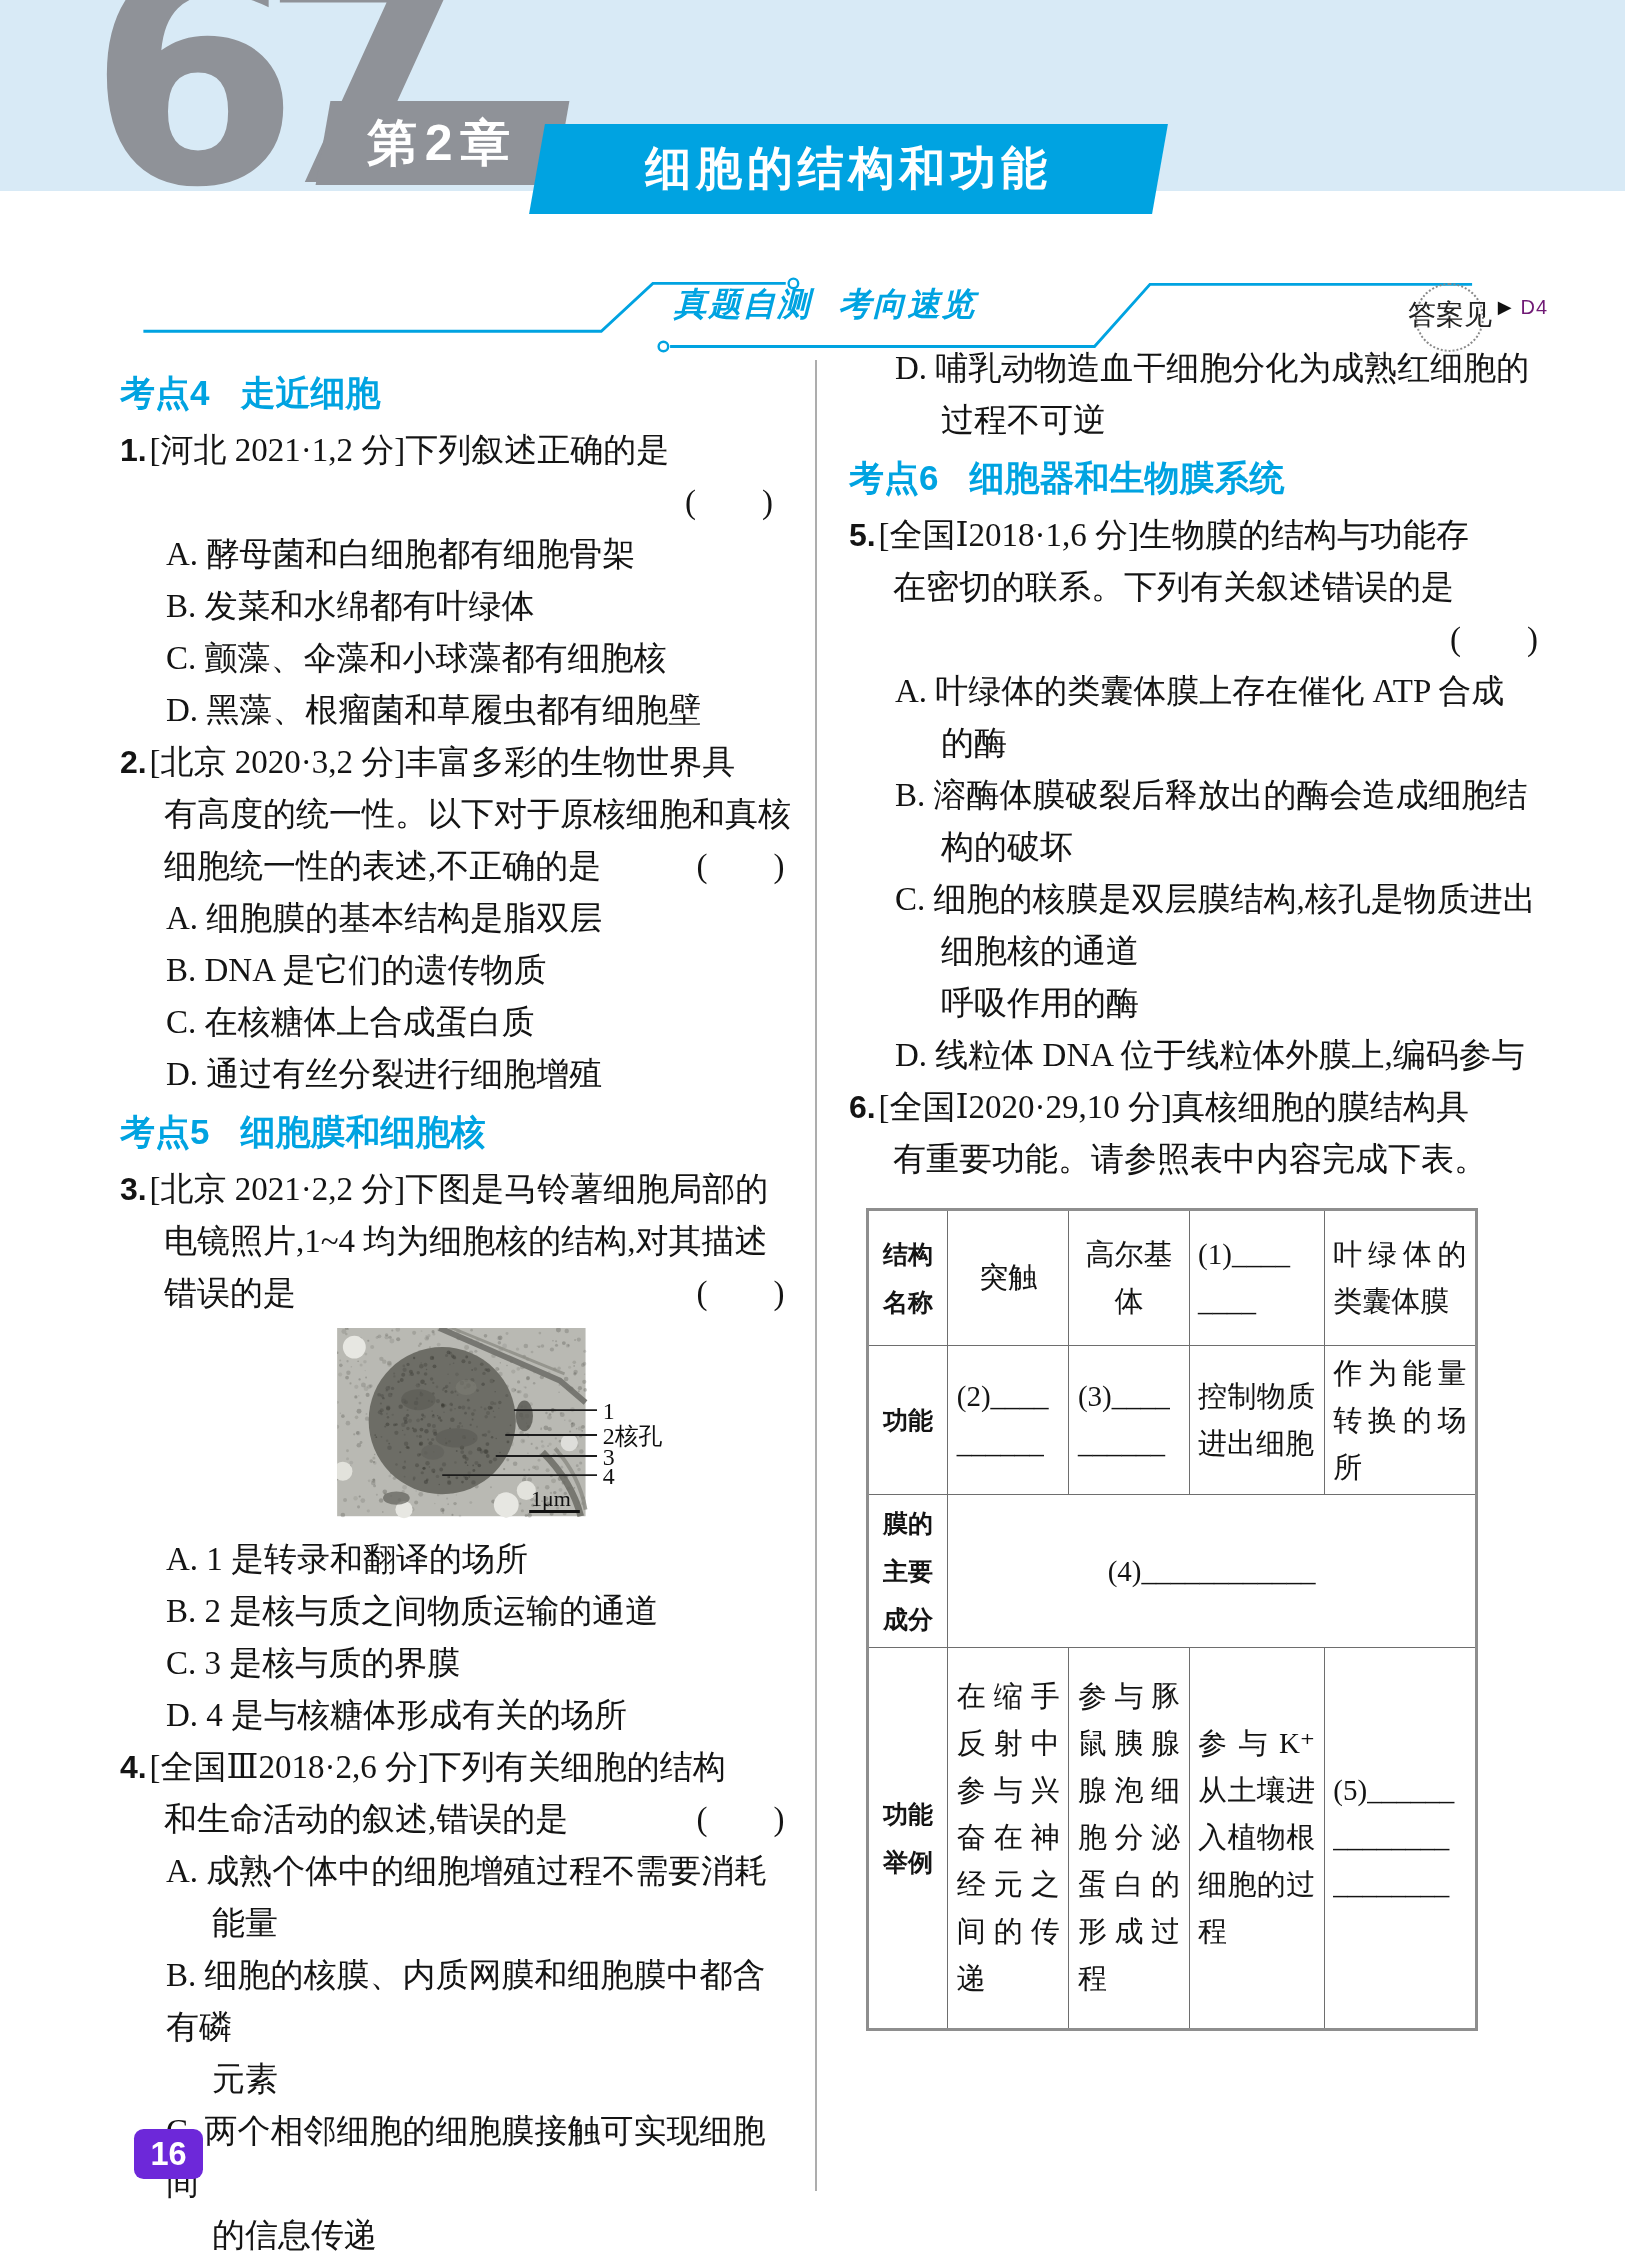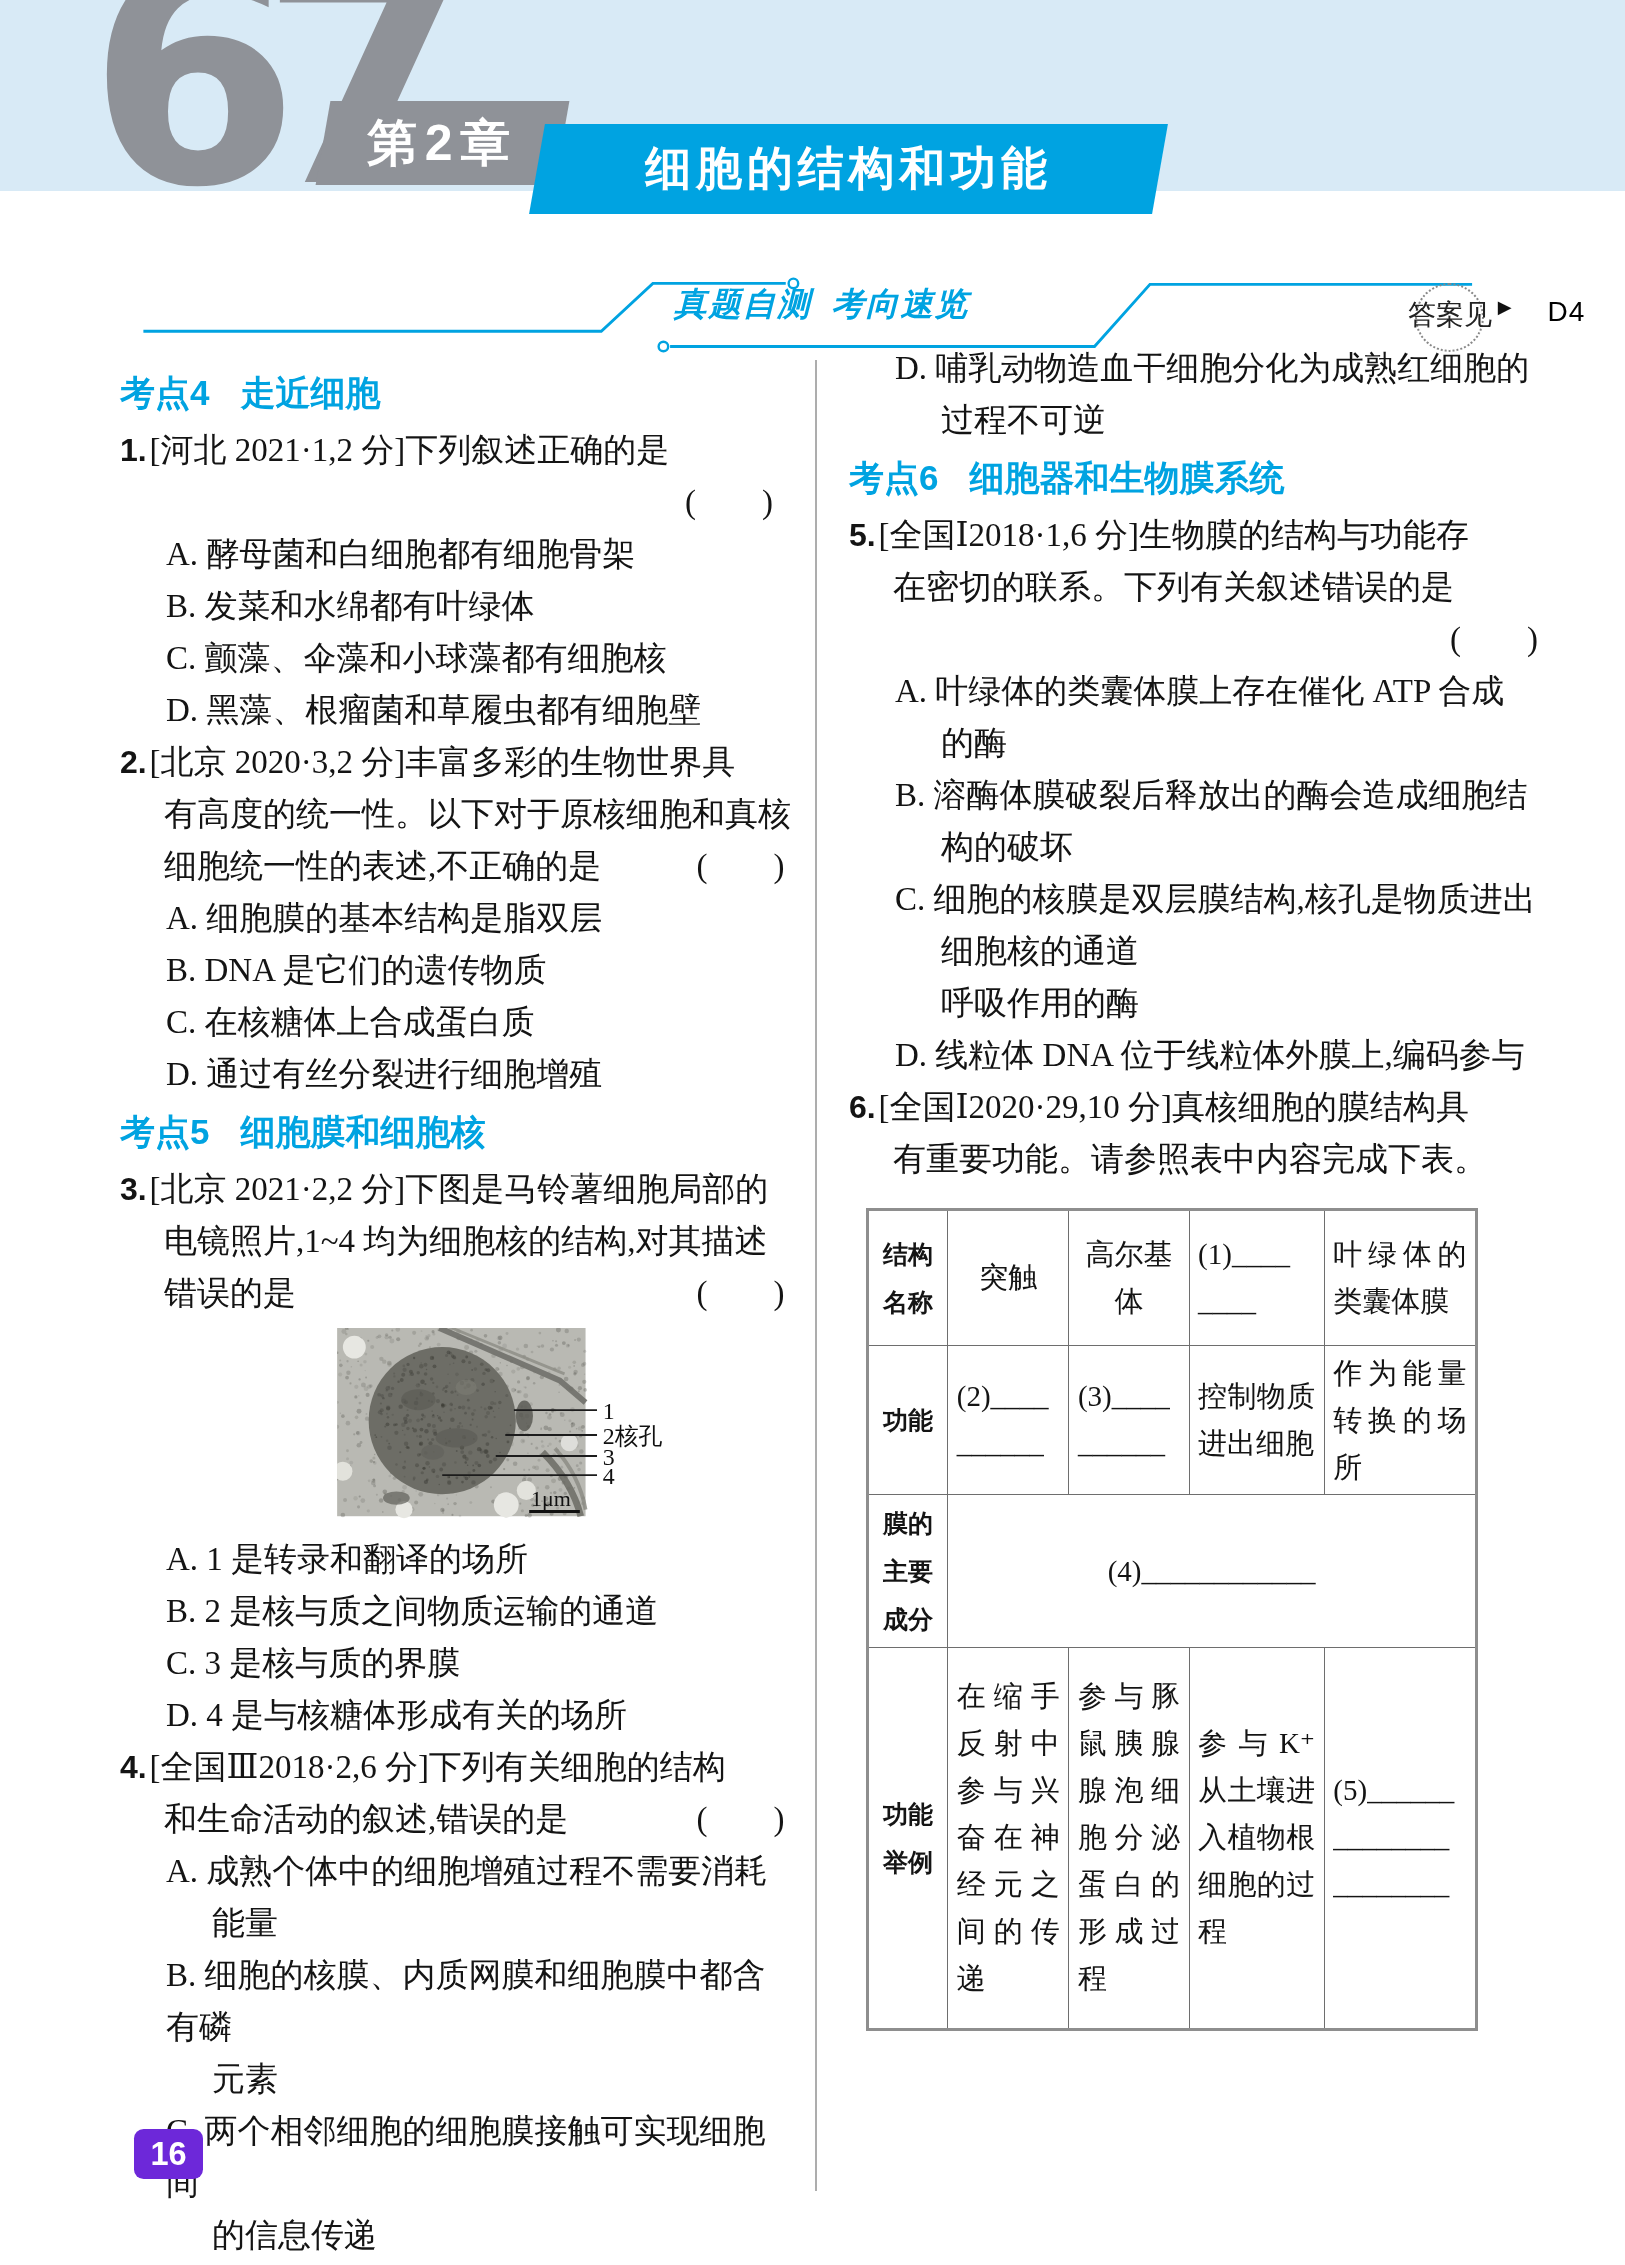--- a/index.html
+++ b/index.html
@@ -34,27 +34,27 @@
   .chapter-banner-inner{
     width:100%;height:100%;transform:skewX(10deg);display:flex;align-items:center;justify-content:center;
     font-family:"Liberation Sans","DejaVu Sans",sans-serif;font-weight:bold;font-size:46px;color:#fff;letter-spacing:4.8px;
   }
   .tag-svg{position:absolute;left:0;top:268px;z-index:1;}
   .tagline{
     position:absolute;left:674px;top:283px;z-index:2;
     font-family:"Liberation Sans","DejaVu Sans",sans-serif;font-weight:bold;font-style:italic;
     font-size:32.5px;color:var(--accent);letter-spacing:1.9px;
   }
-  .tagline .tag2{margin-left:20px;}
+  .tagline .tag2{margin-left:27px;}
   .answer-ref{
     position:absolute;left:1408px;top:296px;z-index:2;display:flex;align-items:flex-start;
     font-family:"Liberation Sans","DejaVu Sans",sans-serif;font-size:28px;color:#222;
   }
   .answer-ref .arrow{font-size:18px;margin-left:5.7px;color:#111;}
-  .answer-ref .apage{font-size:28px;margin-left:36px;color:#000000;letter-spacing:1px;}
+  .answer-ref .apage{font-size:20px;margin-left:9px;color:#701a75;letter-spacing:1px;}
   .dot-circle{
     position:absolute;left:1415px;top:283px;width:65px;height:65px;z-index:1;
     border:2.9px dotted #888;border-radius:50%;
   }
   
   .divider{position:absolute;left:815px;top:360px;width:1.9px;height:1831px;background:#adadad;}
   .col{position:absolute;}
   #colL{left:120px;top:361px;width:676px;}
   #colR{left:849px;top:342px;width:712px;}
   .ln{position:relative;min-height:52px;line-height:52px;font-size:33px;}

